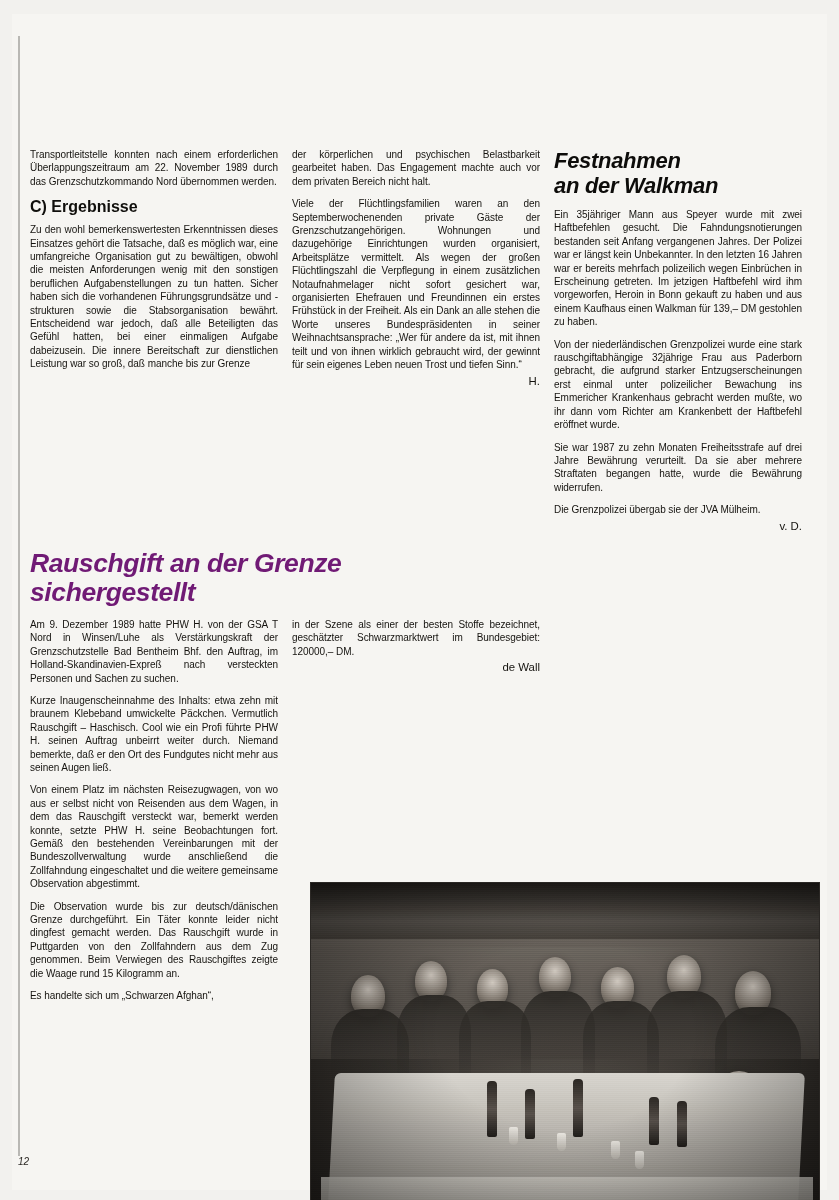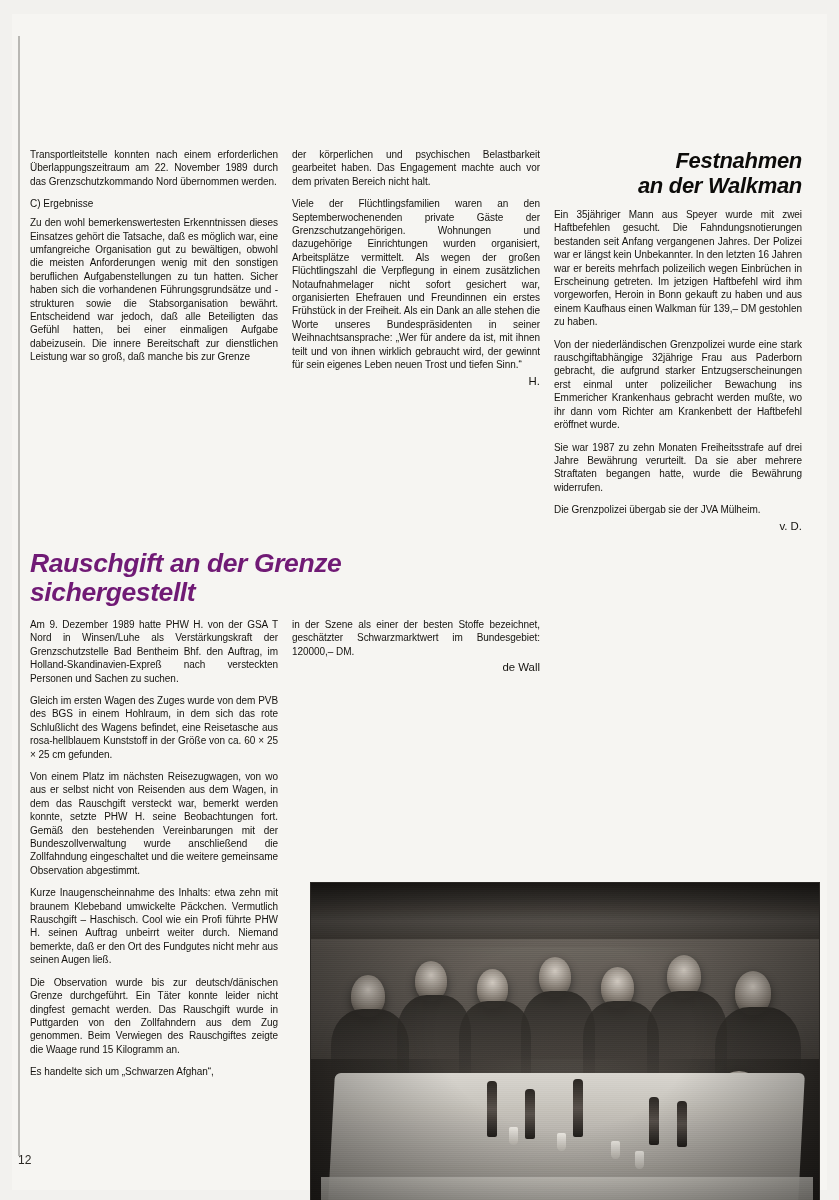--- a/index.html
+++ b/index.html
@@ -58,35 +58,34 @@
     text-align: justify;
     margin: 0 0 0 0;
     color: #15130f;
     letter-spacing: -0.05px;
     hyphens: manual;
   }
   .para + .para {
     margin-top: 9px;
   }
   .sub-head {
-    font-size: 10px;
-    font-weight: normal;
+    font-size: 16px;
+    font-weight: bold;
     color: #100f0c;
     margin: 10px 0 7px 0;
   }
   .section-title {
     font-family: "Liberation Sans", sans-serif;
     font-size: 22px;
     font-weight: bold;
     font-style: italic;
     line-height: 25px;
     color: #0d0c0a;
     margin: 0 0 10px 0;
     letter-spacing: -0.3px;
-    text-align: right;
   }
   .headline-big {
     font-size: 26.5px;
     font-weight: bold;
     font-style: italic;
     line-height: 29px;
     color: #701a75;
     letter-spacing: -0.4px;
     margin: 0 0 11px 0;
   }
@@ -116,22 +115,23 @@
     height: 340px;
     border: 1px solid #2a2724;
     background: #4a4541;
     position: relative;
     overflow: hidden;
   }
   .pagenum {
     position: absolute;
     left: 18px;
     bottom: 33px;
-    font-size: 12px;
+    font-size: 10px;
     color: #2b2824;
+    font-style: italic;
   }
   
   .ph-bg {
     position: absolute; inset: 0;
     background:
       radial-gradient(ellipse at 50% 18%, #6c6660 0%, #3b3732 55%, #221f1c 100%);
   }
   .ph-ceiling {
     position: absolute; left:0; top:0; width:100%; height:64px;
     background: linear-gradient(180deg,#1f1c19 0%, #57524c 60%, #3d3833 100%);
@@ -225,23 +225,22 @@
 
     <div class="article2">
       <div class="headline-big">
         <span>Rauschgift an der Grenze</span><br>
         <span>sichergestellt</span>
       </div>
 
       <div class="twocol-inner">
         <div class="col">
           <div class="para">Am 9. Dezember 1989 hatte PHW H. von der GSA T Nord in Winsen/Luhe als Verstärkungskraft der Grenzschutzstelle Bad Bentheim Bhf. den Auftrag, im Holland-Skandinavien-Expreß nach versteckten Personen und Sachen zu suchen.</div>
-          <div class="para">Gleich im ersten Wagen des Zuges wurde von dem PVB des BGS in einem Hohlraum, in dem sich das rote Schlußlicht des Wagens befindet, eine Reisetasche aus rosa-hellblauem Kunststoff in der Größe von ca. 60 × 25 × 25 cm gefunden.</div>
+          <div class="para">Kurze Inaugenscheinnahme des Inhalts: etwa zehn mit braunem Klebeband umwickelte Päckchen. Vermutlich Rauschgift – Haschisch. Cool wie ein Profi führte PHW H. seinen Auftrag unbeirrt weiter durch. Niemand bemerkte, daß er den Ort des Fundgutes nicht mehr aus seinen Augen ließ.</div>
           <div class="para">Von einem Platz im nächsten Reisezugwagen, von wo aus er selbst nicht von Reisenden aus dem Wagen, in dem das Rauschgift versteckt war, bemerkt werden konnte, setzte PHW H. seine Beobachtungen fort. Gemäß den bestehenden Vereinbarungen mit der Bundeszollverwaltung wurde anschließend die Zollfahndung eingeschaltet und die weitere gemeinsame Observation abgestimmt.</div>
-          <div class="para">Kurze Inaugenscheinnahme des Inhalts: etwa zehn mit braunem Klebeband umwickelte Päckchen. Vermutlich Rauschgift – Haschisch. Cool wie ein Profi führte PHW H. seinen Auftrag unbeirrt weiter durch. Niemand bemerkte, daß er den Ort des Fundgutes nicht mehr aus seinen Augen ließ.</div>
           <div class="para">Die Observation wurde bis zur deutsch/dänischen Grenze durchgeführt. Ein Täter konnte leider nicht dingfest gemacht werden. Das Rauschgift wurde in Puttgarden von den Zollfahndern aus dem Zug genommen. Beim Verwiegen des Rauschgiftes zeigte die Waage rund 15 Kilogramm an.</div>
           <div class="para">Es handelte sich um „Schwarzen Afghan“,</div>
         </div>
         <div class="col">
           <div class="para">in der Szene als einer der besten Stoffe bezeichnet, geschätzter Schwarzmarktwert im Bundesgebiet: 120000,– DM.</div>
           <div class="sig">de Wall</div>
         </div>
       </div>
     </div>
   </div>

